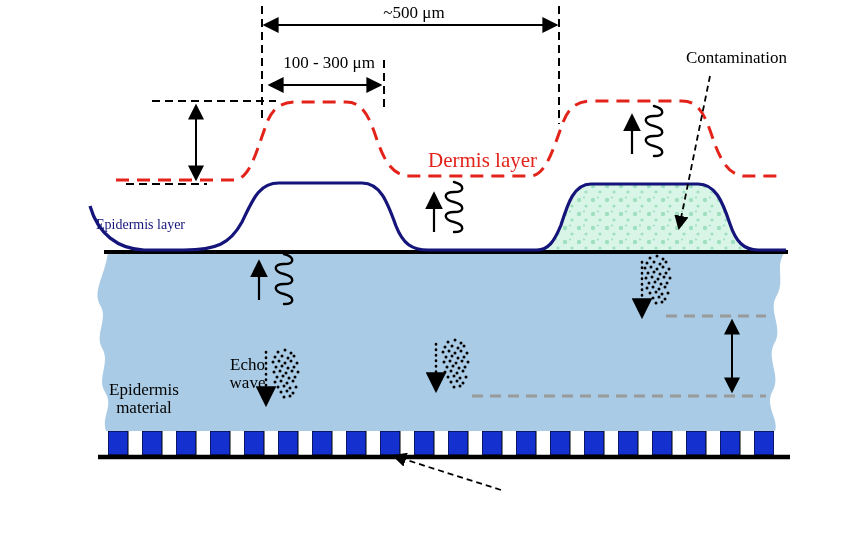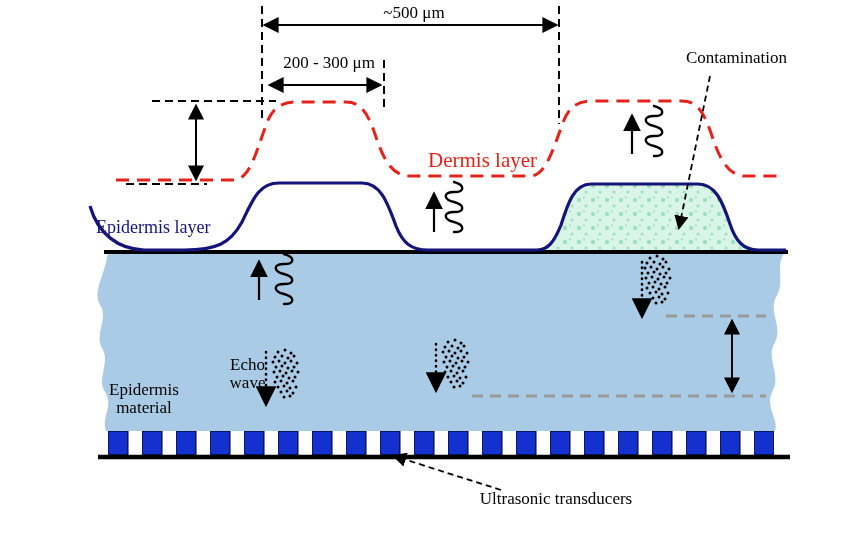--- a/index.html
+++ b/index.html
@@ -2,21 +2,21 @@
 <html style="--c-dermis: #e3231a; --c-epidermis: #14147a; --c-coupling: #a9cbe5; --c-transducer: #1430cf; --c-contamination_fill: #d9f5e7; --c-contamination_dot: #9fe0c0; --c-delay_dash: #9a9a9a;"><head>
 <meta charset="utf-8">
 <style>
   html,body{margin:0;padding:0;background:#fff;}
   #stage{position:relative;width:850px;height:547px;background:#fff;overflow:hidden;
          font-family:"Liberation Serif", serif;margin-left:44px;}
   #stage svg{position:absolute;left:0;top:0;}
   .lbl{position:absolute;font-size:17px;line-height:1.05;color:#000;text-align:center;}
   .lbl.left{text-align:left;}
   .dermis-lbl{color:var(--c-dermis);font-size:21px;}
-  .epi-lbl{color:var(--c-epidermis);font-size:18px;}
+  .epi-lbl{color:var(--c-epidermis);font-size:14px;}
   
   .coupling{fill:var(--c-coupling);}
   .dermis-line{stroke:var(--c-dermis);stroke-width:3;fill:none;stroke-dasharray:13 8;}
   .epi-line{stroke:var(--c-epidermis);stroke-width:3.2;fill:none;stroke-linejoin:round;}
   .contam{fill:var(--c-contamination_fill);}
   .gray-dash{stroke:var(--c-delay_dash);stroke-width:3.2;stroke-dasharray:11 7;fill:none;}
   .dash-ext{stroke:#000;stroke-width:2;stroke-dasharray:8 5;fill:none;}
   .meas{stroke:#000;stroke-width:2;fill:none;}
   .leader{stroke:#000;stroke-width:1.8;stroke-dasharray:6 4;fill:none;}
   .uparr{stroke:#000;stroke-width:2.2;fill:none;}
@@ -126,21 +126,20 @@
 
     <path class="gray-dash" d="M622,316 H722"></path>
     <path class="gray-dash" d="M428,396 H722"></path>
     <line class="meas" x1="688" y1="321" x2="688" y2="391" marker-start="url(#arr)" marker-end="url(#arr)"></line>
 
     <line class="leader" x1="666" y1="76" x2="635" y2="228" marker-end="url(#arr)"></line>
     <line class="leader" x1="457" y1="490" x2="350" y2="456" marker-end="url(#arr)"></line>
   </svg>
 
   <div class="lbl" style="left:295px;top:4px;width:150px">~500 μm</div>
-  <div class="lbl" style="left:225px;top:54px;width:120px">200 - 300 μm</div>
+  <div class="lbl" style="left:225px;top:54px;width:120px">100 - 300 μm</div>
   <div class="lbl left dermis-lbl" style="left:384px;top:149px;width:120px">Dermis layer</div>
   <div class="lbl left epi-lbl" style="left:52px;top:218px;width:150px">Epidermis layer</div>
   <div class="lbl" style="left:625px;top:49px;width:135px">Contamination</div>
   <div class="lbl" style="left:176px;top:356px;width:55px">Echo wave</div>
   <div class="lbl" style="left:56px;top:381px;width:88px">Epidermis material</div>
-  <div class="lbl" style="left:412px;top:490px;width:200px">Ultrasonic transducers</div>
 
 </div>
 
 </body></html>

